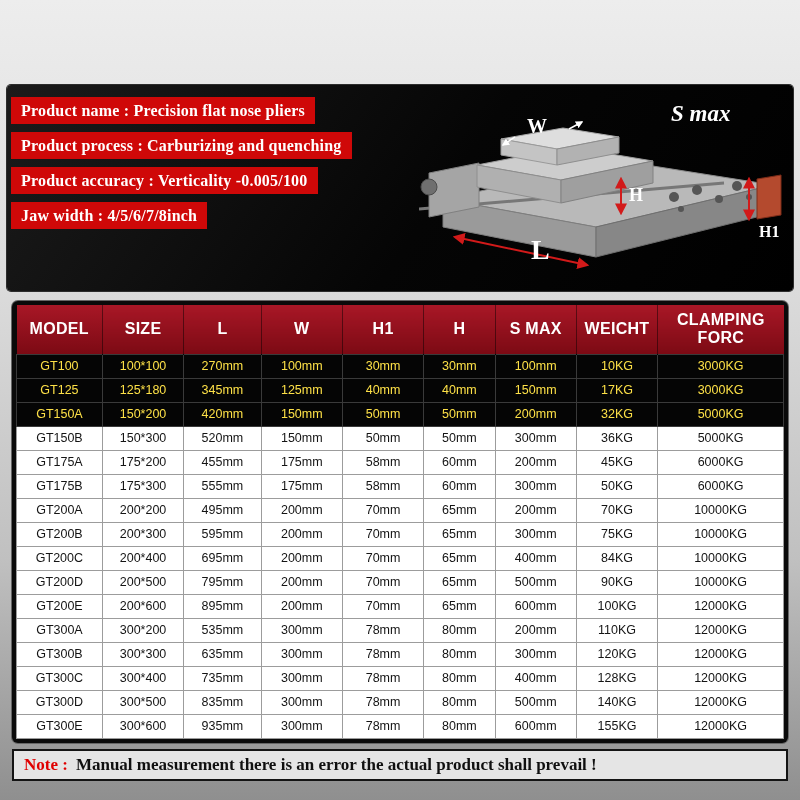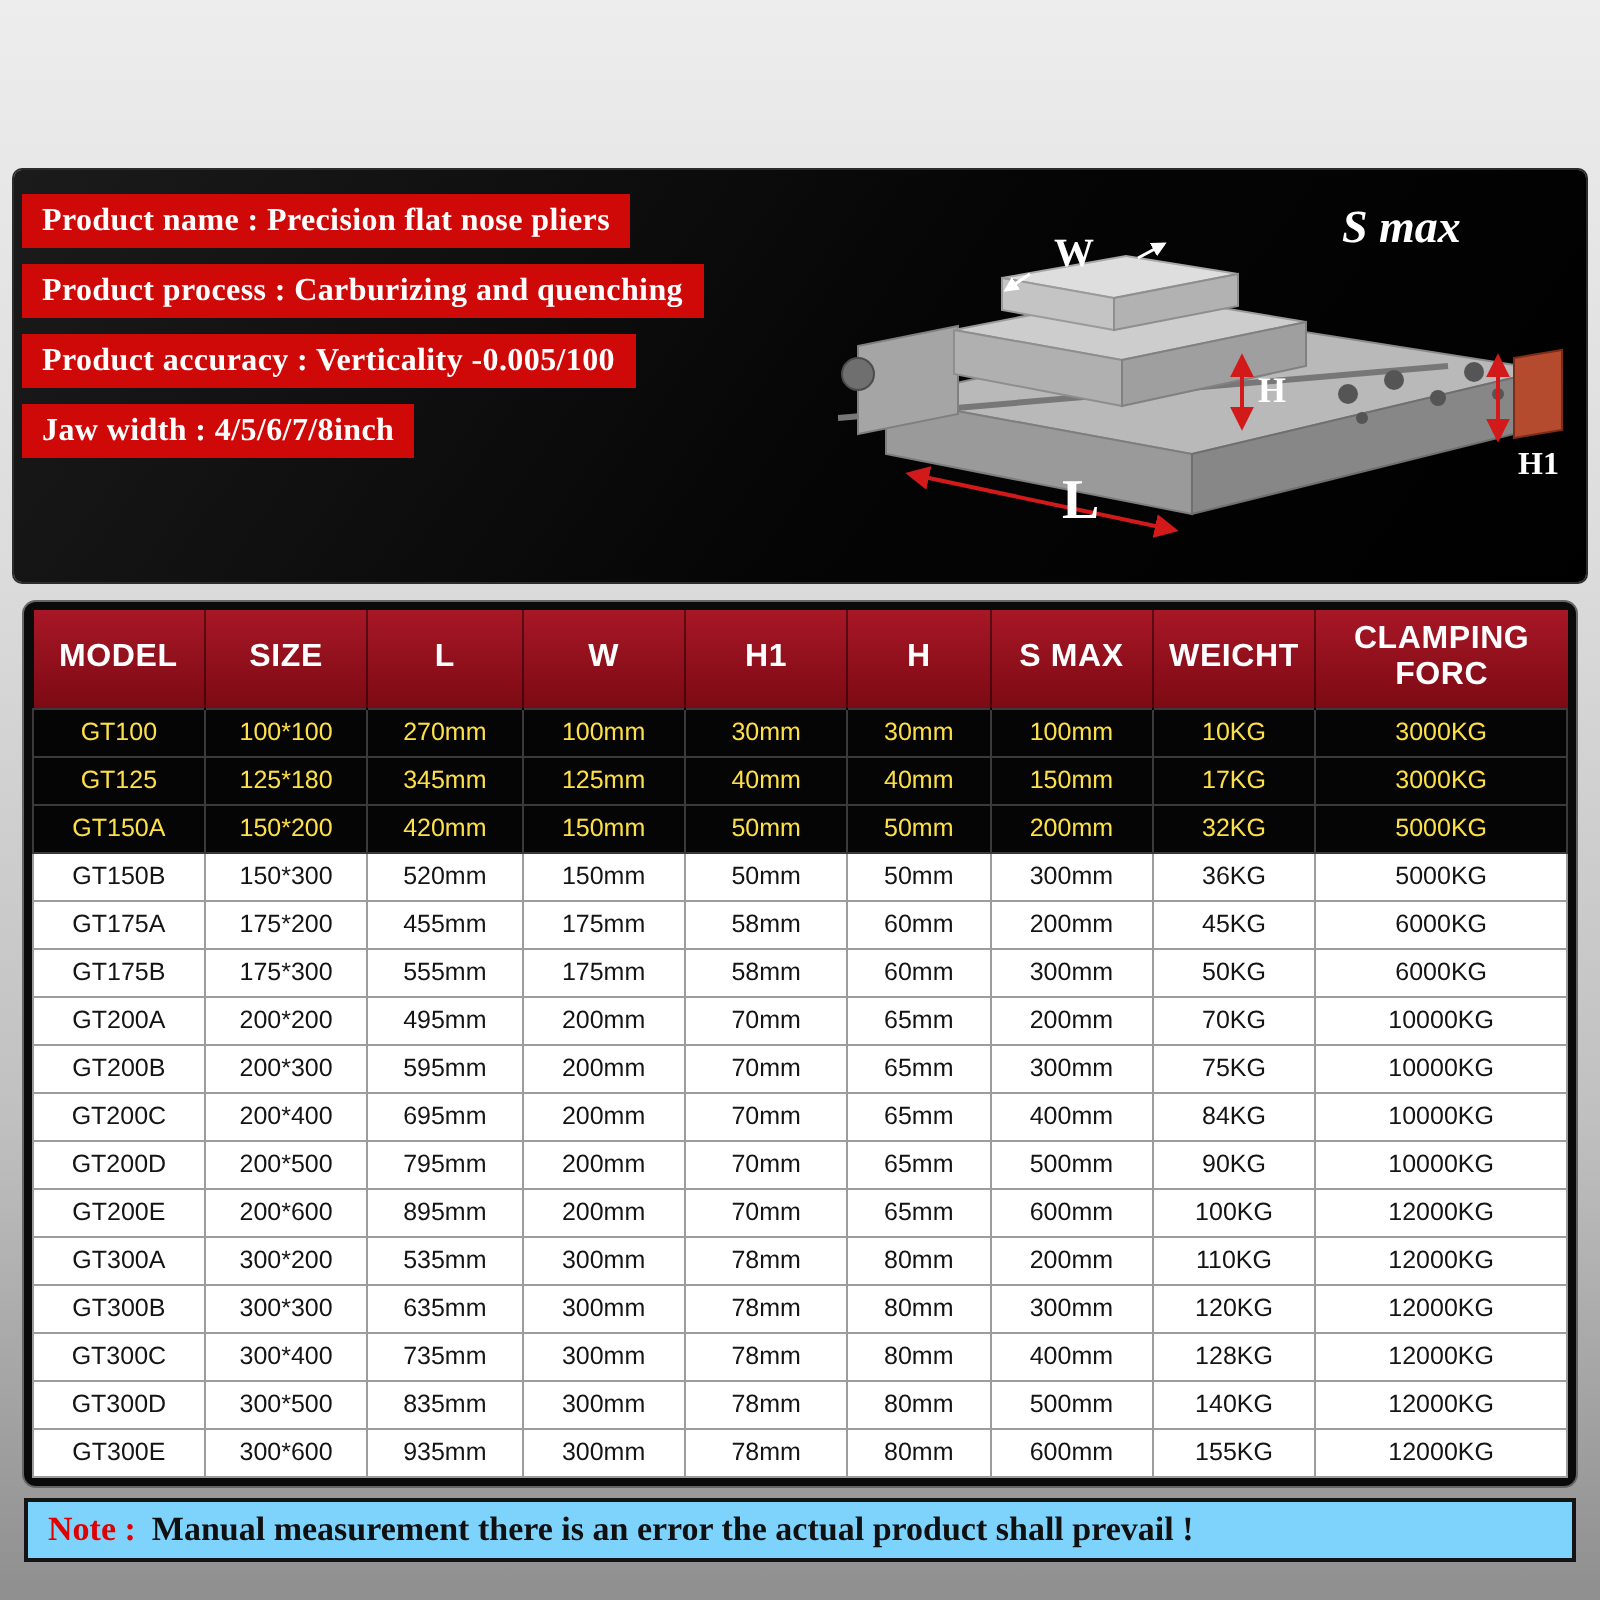--- a/index.html
+++ b/index.html
@@ -77,21 +77,21 @@
   }
   tr.light td {
     background: #fff;
     color: #141414;
     border: 1px solid #9c9c9c;
   }
 
   
   .note {
     margin: 6px 12px 0;
-    background: #7dd3fc;
+    background: #e5e5e5;
     border: 2px solid #141414;
     padding: 4px 10px;
     font-family: "Liberation Serif", serif;
     font-weight: 700;
     font-size: 17px;
     color: #101010;
     white-space: nowrap;
     overflow: hidden;
   }
   .note .prefix { color: #e00000; margin-right: 8px; }

